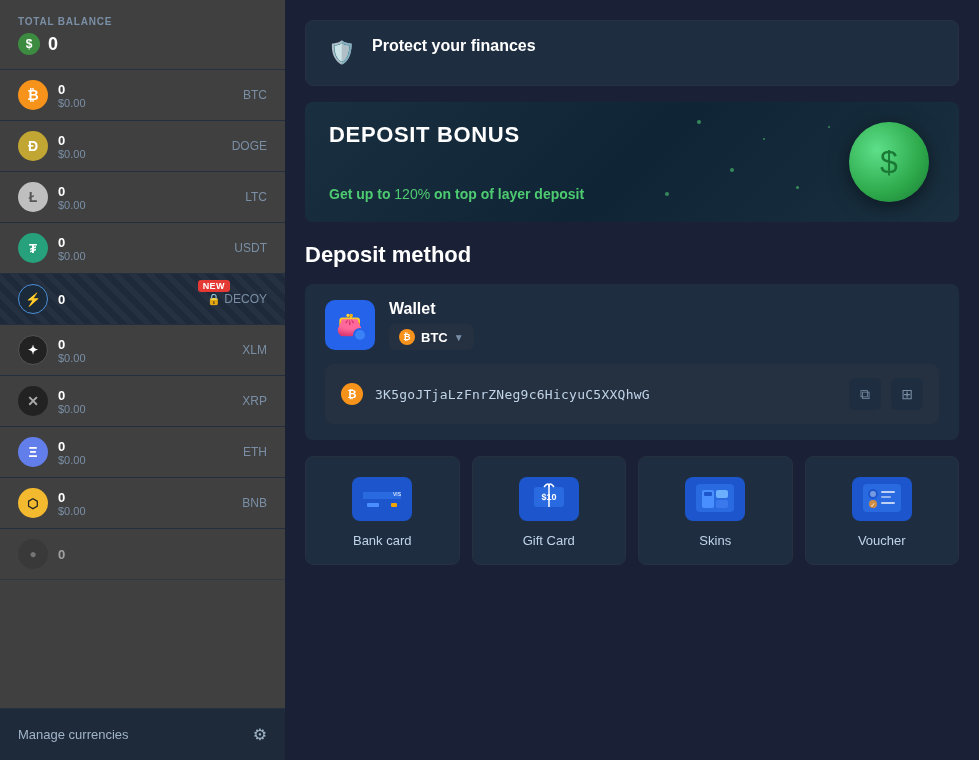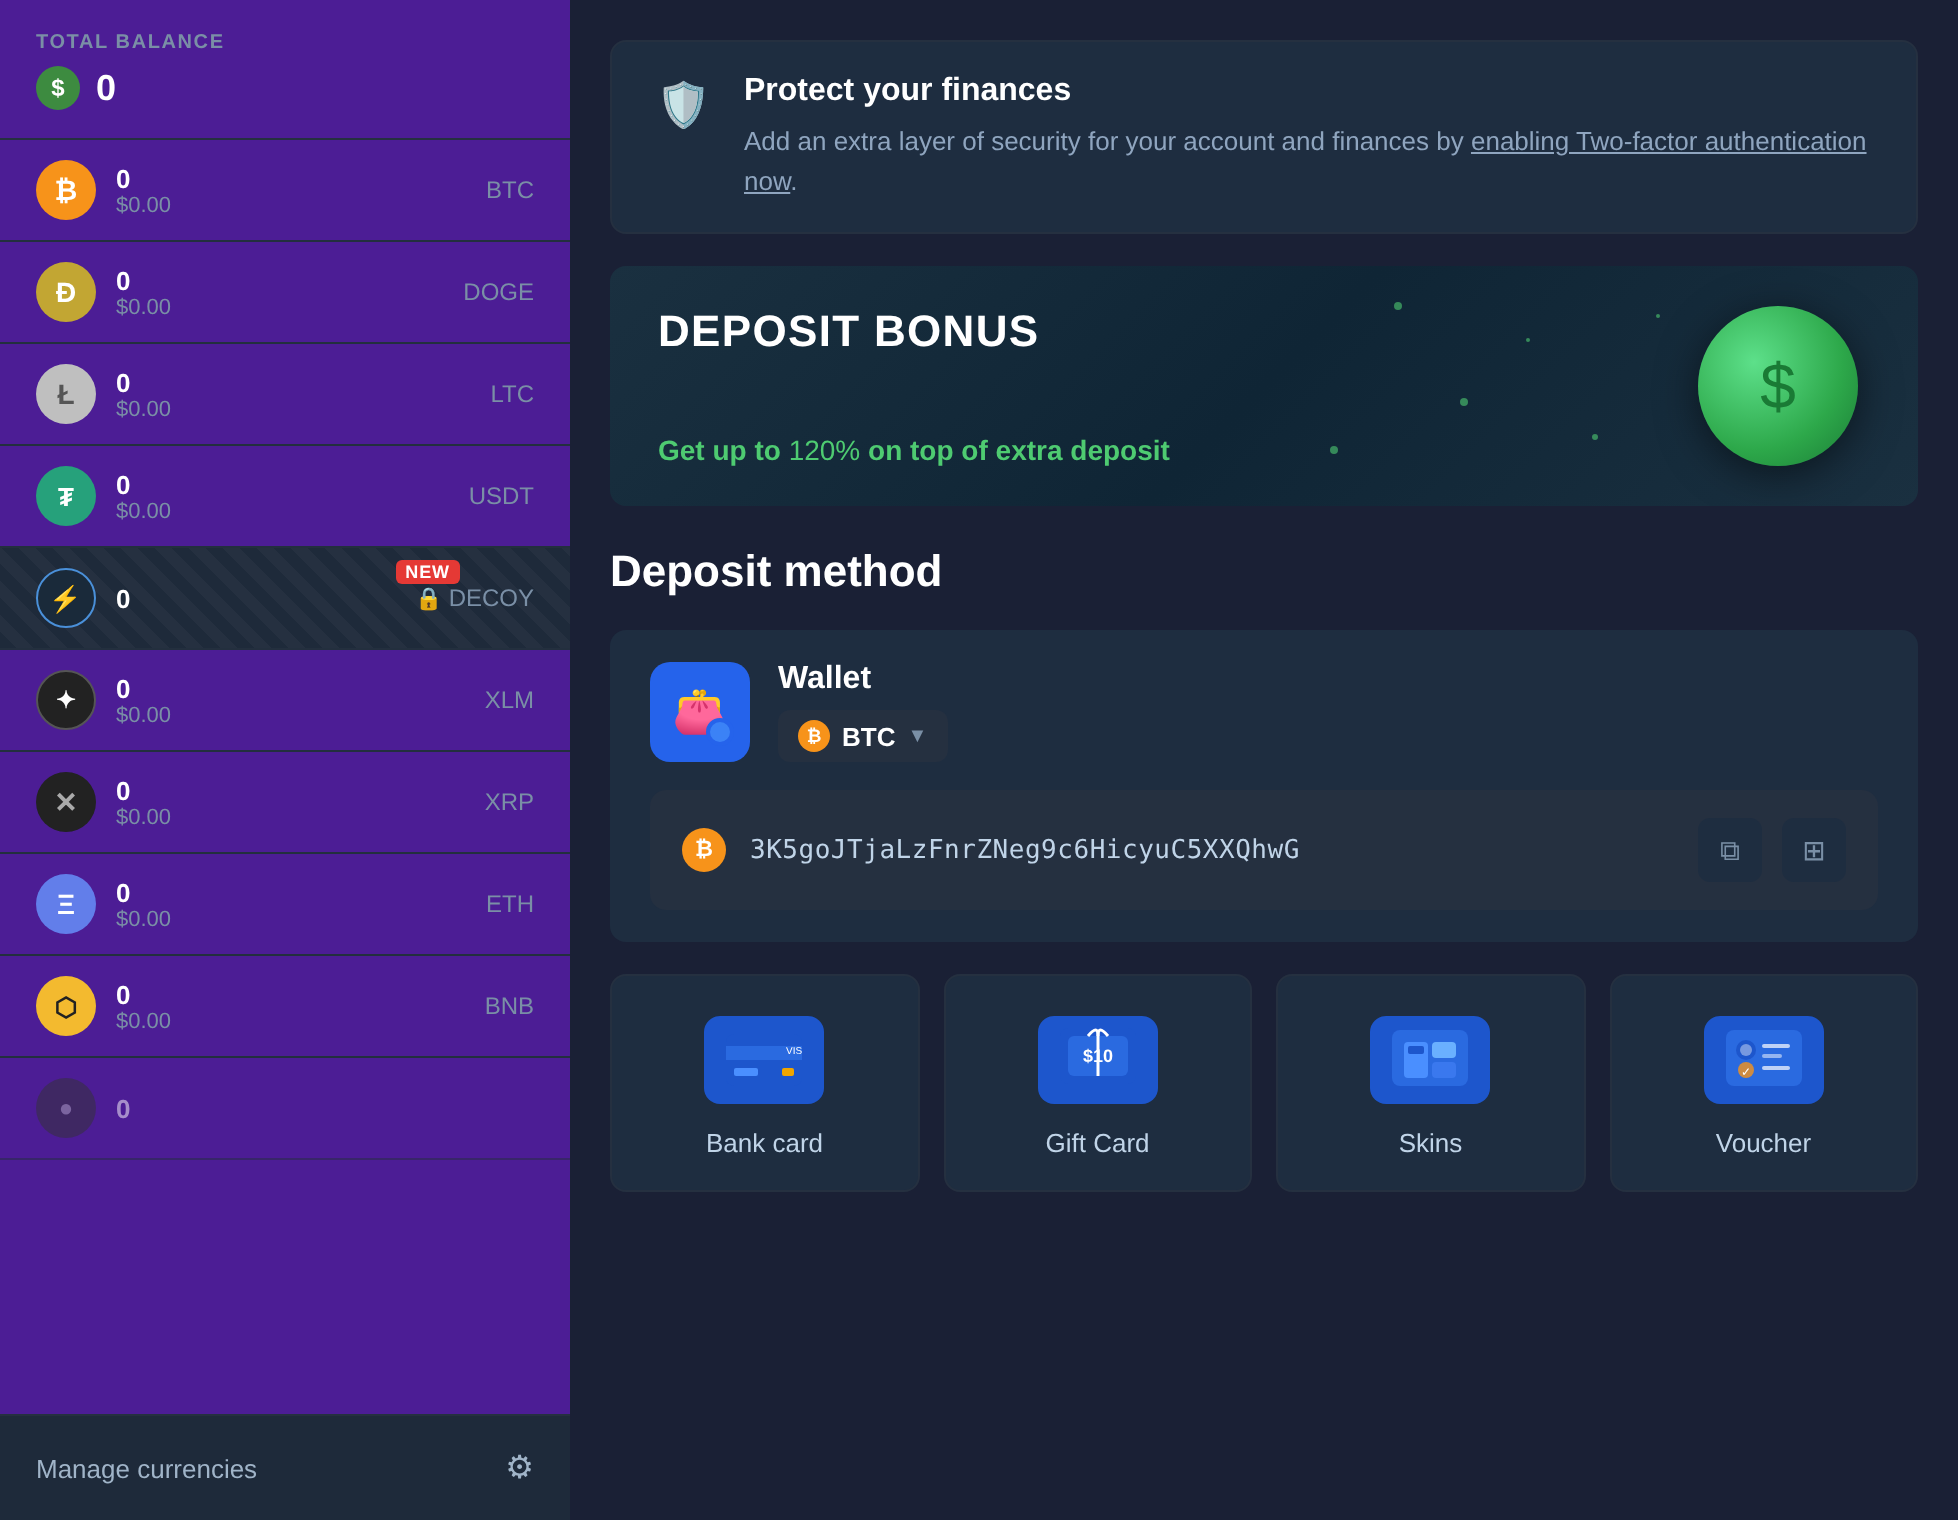--- a/index.html
+++ b/index.html
@@ -10,21 +10,21 @@
       width: 979px;
       height: 760px;
       display: flex;
       overflow: hidden;
     }
 
     
     .sidebar {
       width: 285px;
       min-width: 285px;
-      background: #4c1d95;
+      background: #404040;
       display: flex;
       flex-direction: column;
       height: 760px;
     }
 
     .total-balance {
       padding: 16px 18px 14px;
       border-bottom: 1px solid #253040;
     }
     .total-balance-label {
@@ -534,38 +534,35 @@
 </div>
 
 <div class="main-content">
 
   <div class="security-banner">
     <div class="shield-icon-wrap">
       <span>🛡️</span>
     </div>
     <div class="security-text">
       <h3>Protect your finances</h3>
-      <p>
-        <span>Add an extra layer of security for your account and finances by </span><a href="#"><span>enabling Two-factor authentication now</span></a><span>.</span>
-      </p>
     </div>
   </div>
 
   <div class="bonus-banner">
     <div class="bonus-dots">
       <div class="dot" style="left:60%;top:15%;"></div>
       <div class="dot" style="left:65%;top:55%;"></div>
       <div class="dot" style="left:55%;top:75%;"></div>
       <div class="dot" style="left:70%;top:30%;width:2px;height:2px;"></div>
       <div class="dot" style="left:75%;top:70%;width:3px;height:3px;"></div>
       <div class="dot" style="left:80%;top:20%;width:2px;height:2px;"></div>
     </div>
     <div class="bonus-title">DEPOSIT BONUS</div>
     <div class="bonus-subtitle">
-      <span>Get up to </span><span style="color:#4ecb71;font-weight:400;margin-top:14px;">120%</span><span> on top of extra deposit</span>
+      <span>Get up to </span><span style="color:#4ecb71;font-weight:400;margin-top:14px;">120%</span><span> on top of layer deposit</span>
     </div>
     <div class="bonus-coin">$</div>
   </div>
 
   <div class="deposit-title">Deposit method</div>
 
   <div class="wallet-section">
     <div class="wallet-header">
       <div class="wallet-icon-wrap">
         👛

